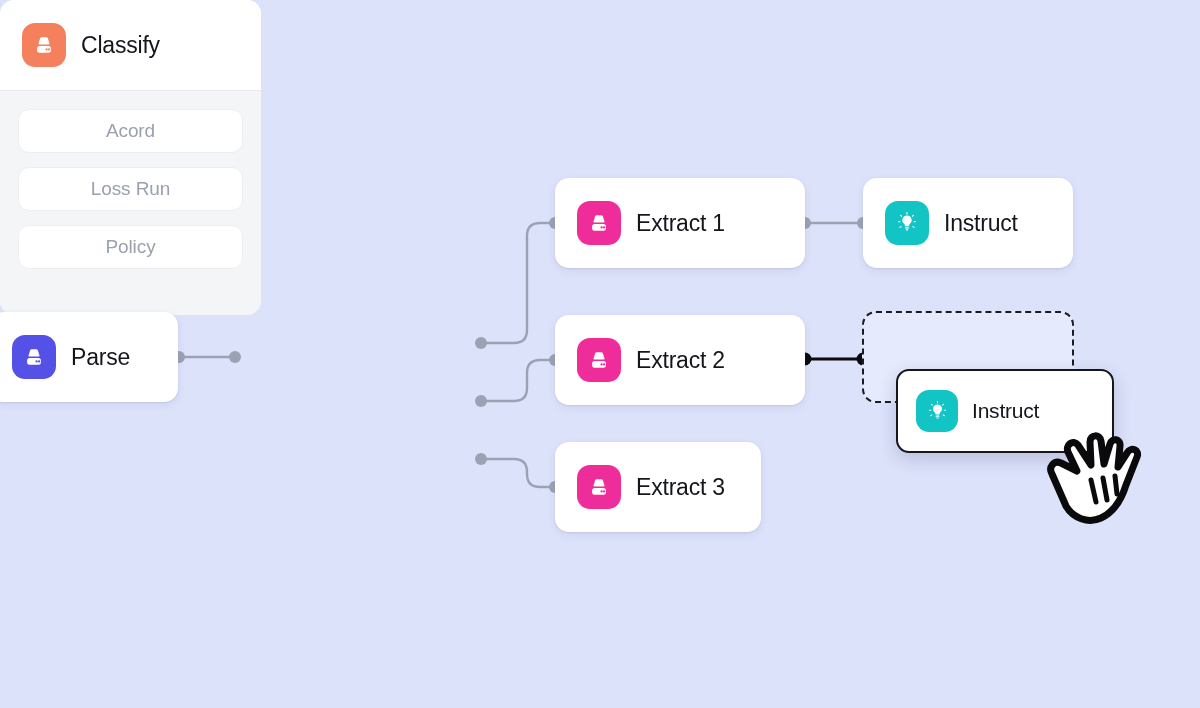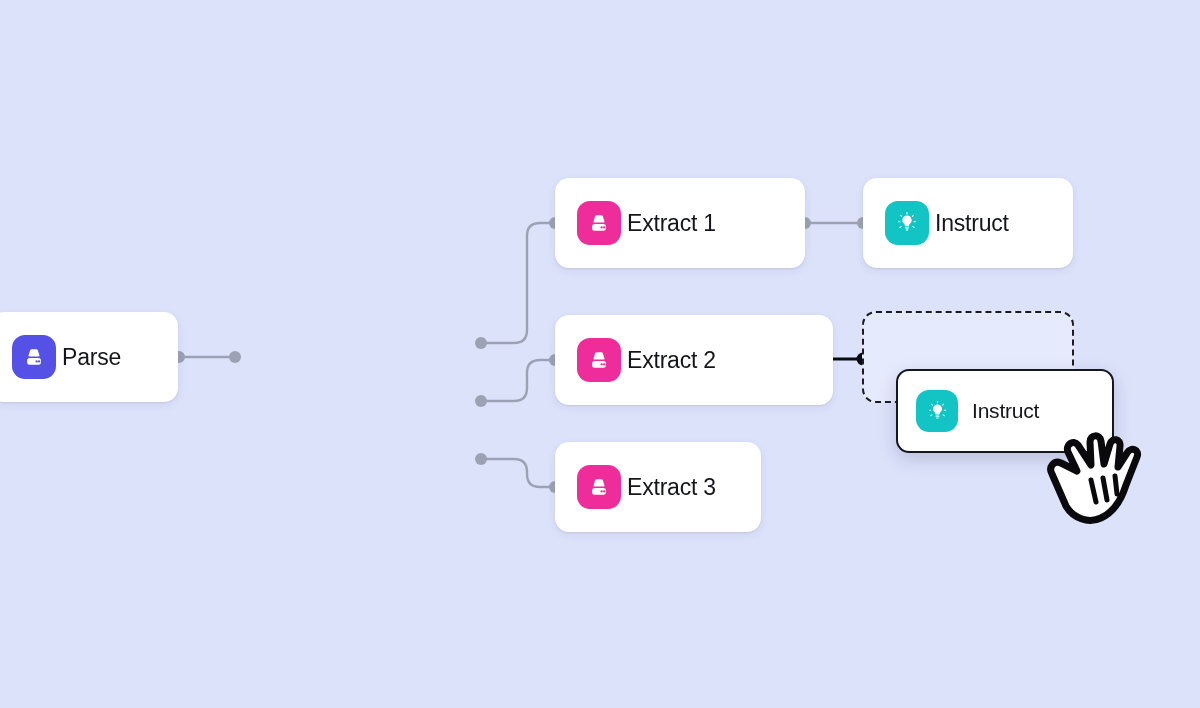--- a/index.html
+++ b/index.html
@@ -35,21 +35,21 @@
   .node {
     position: absolute;
     background: #ffffff;
     border-radius: 14px;
     box-shadow: 0 1px 2px rgba(36,42,80,.10), 0 3px 10px rgba(36,42,80,.07);
   }
 
   .node-head {
     display: flex;
     align-items: center;
-    gap: 6px;
+    gap: 15px;
     padding: 8px 22px;
     height: 100%;
   }
 
   .node-title {
     font-size: 23px;
     color: #15161c;
     letter-spacing: -0.2px;
     white-space: nowrap;
   }
@@ -112,21 +112,21 @@
     display: flex;
     align-items: center;
     justify-content: center;
     font-size: 19px;
     color: #9aa0ad;
     letter-spacing: -0.1px;
   }
 
   
   #node-extract1 { left: 555px; top: 178px; width: 250px; height: 90px; }
-  #node-extract2 { left: 555px; top: 315px; width: 278px; height: 90px; }
+  #node-extract2 { left: 555px; top: 315px; width: 250px; height: 90px; }
   #node-extract3 { left: 555px; top: 442px; width: 206px; height: 90px; }
 
   
   #node-instruct1 { left: 863px; top: 178px; width: 210px; height: 90px; }
 
   #drop-placeholder {
     position: absolute;
     left: 862px;
     top: 311px;
     width: 212px;
@@ -214,20 +214,44 @@
           <path d="M7.6 11.2 L9.1 6.6 A1.9 1.9 0 0 1 10.9 5.3 L15.1 5.3 A1.9 1.9 0 0 1 16.9 6.6 L18.4 11.2 A1 1 0 0 1 17.5 12.5 L8.5 12.5 A1 1 0 0 1 7.6 11.2 Z" fill="#ffffff"></path>
           <rect x="6.1" y="14.1" width="13.8" height="6.6" rx="2.5" fill="#ffffff"></rect>
           <circle cx="15.6" cy="17.4" r="1.15" fill="#5551e6"></circle>
           <circle cx="18.1" cy="17.4" r="1.15" fill="#5551e6"></circle>
         </svg>
       </span>
       <span class="node-title">Parse</span>
     </div>
   </div>
 
+  <div id="node-classify">
+    <div id="classify-header">
+      <span class="icon-tile tile-classify">
+        <svg width="26" height="26" viewBox="0 0 26 26">
+          <path d="M7.6 11.2 L9.1 6.6 A1.9 1.9 0 0 1 10.9 5.3 L15.1 5.3 A1.9 1.9 0 0 1 16.9 6.6 L18.4 11.2 A1 1 0 0 1 17.5 12.5 L8.5 12.5 A1 1 0 0 1 7.6 11.2 Z" fill="#ffffff"></path>
+          <rect x="6.1" y="14.1" width="13.8" height="6.6" rx="2.5" fill="#ffffff"></rect>
+          <circle cx="15.6" cy="17.4" r="1.15" fill="#f4805e"></circle>
+          <circle cx="18.1" cy="17.4" r="1.15" fill="#f4805e"></circle>
+        </svg>
+      </span>
+      <span class="node-title">Classify</span>
+    </div>
+    <div id="classify-body">
+      <div class="pill">
+        <span>Acord</span>
+      </div>
+      <div class="pill">
+        <span>Loss Run</span>
+      </div>
+      <div class="pill">
+        <span>Policy</span>
+      </div>
+    </div>
+  </div>
 
   <div class="node" id="node-extract1">
     <div class="node-head">
       <span class="icon-tile tile-extract">
         <svg width="26" height="26" viewBox="0 0 26 26">
           <path d="M7.6 11.2 L9.1 6.6 A1.9 1.9 0 0 1 10.9 5.3 L15.1 5.3 A1.9 1.9 0 0 1 16.9 6.6 L18.4 11.2 A1 1 0 0 1 17.5 12.5 L8.5 12.5 A1 1 0 0 1 7.6 11.2 Z" fill="#ffffff"></path>
           <rect x="6.1" y="14.1" width="13.8" height="6.6" rx="2.5" fill="#ffffff"></rect>
           <circle cx="15.6" cy="17.4" r="1.15" fill="#ef2d9a"></circle>
           <circle cx="18.1" cy="17.4" r="1.15" fill="#ef2d9a"></circle>
         </svg>

